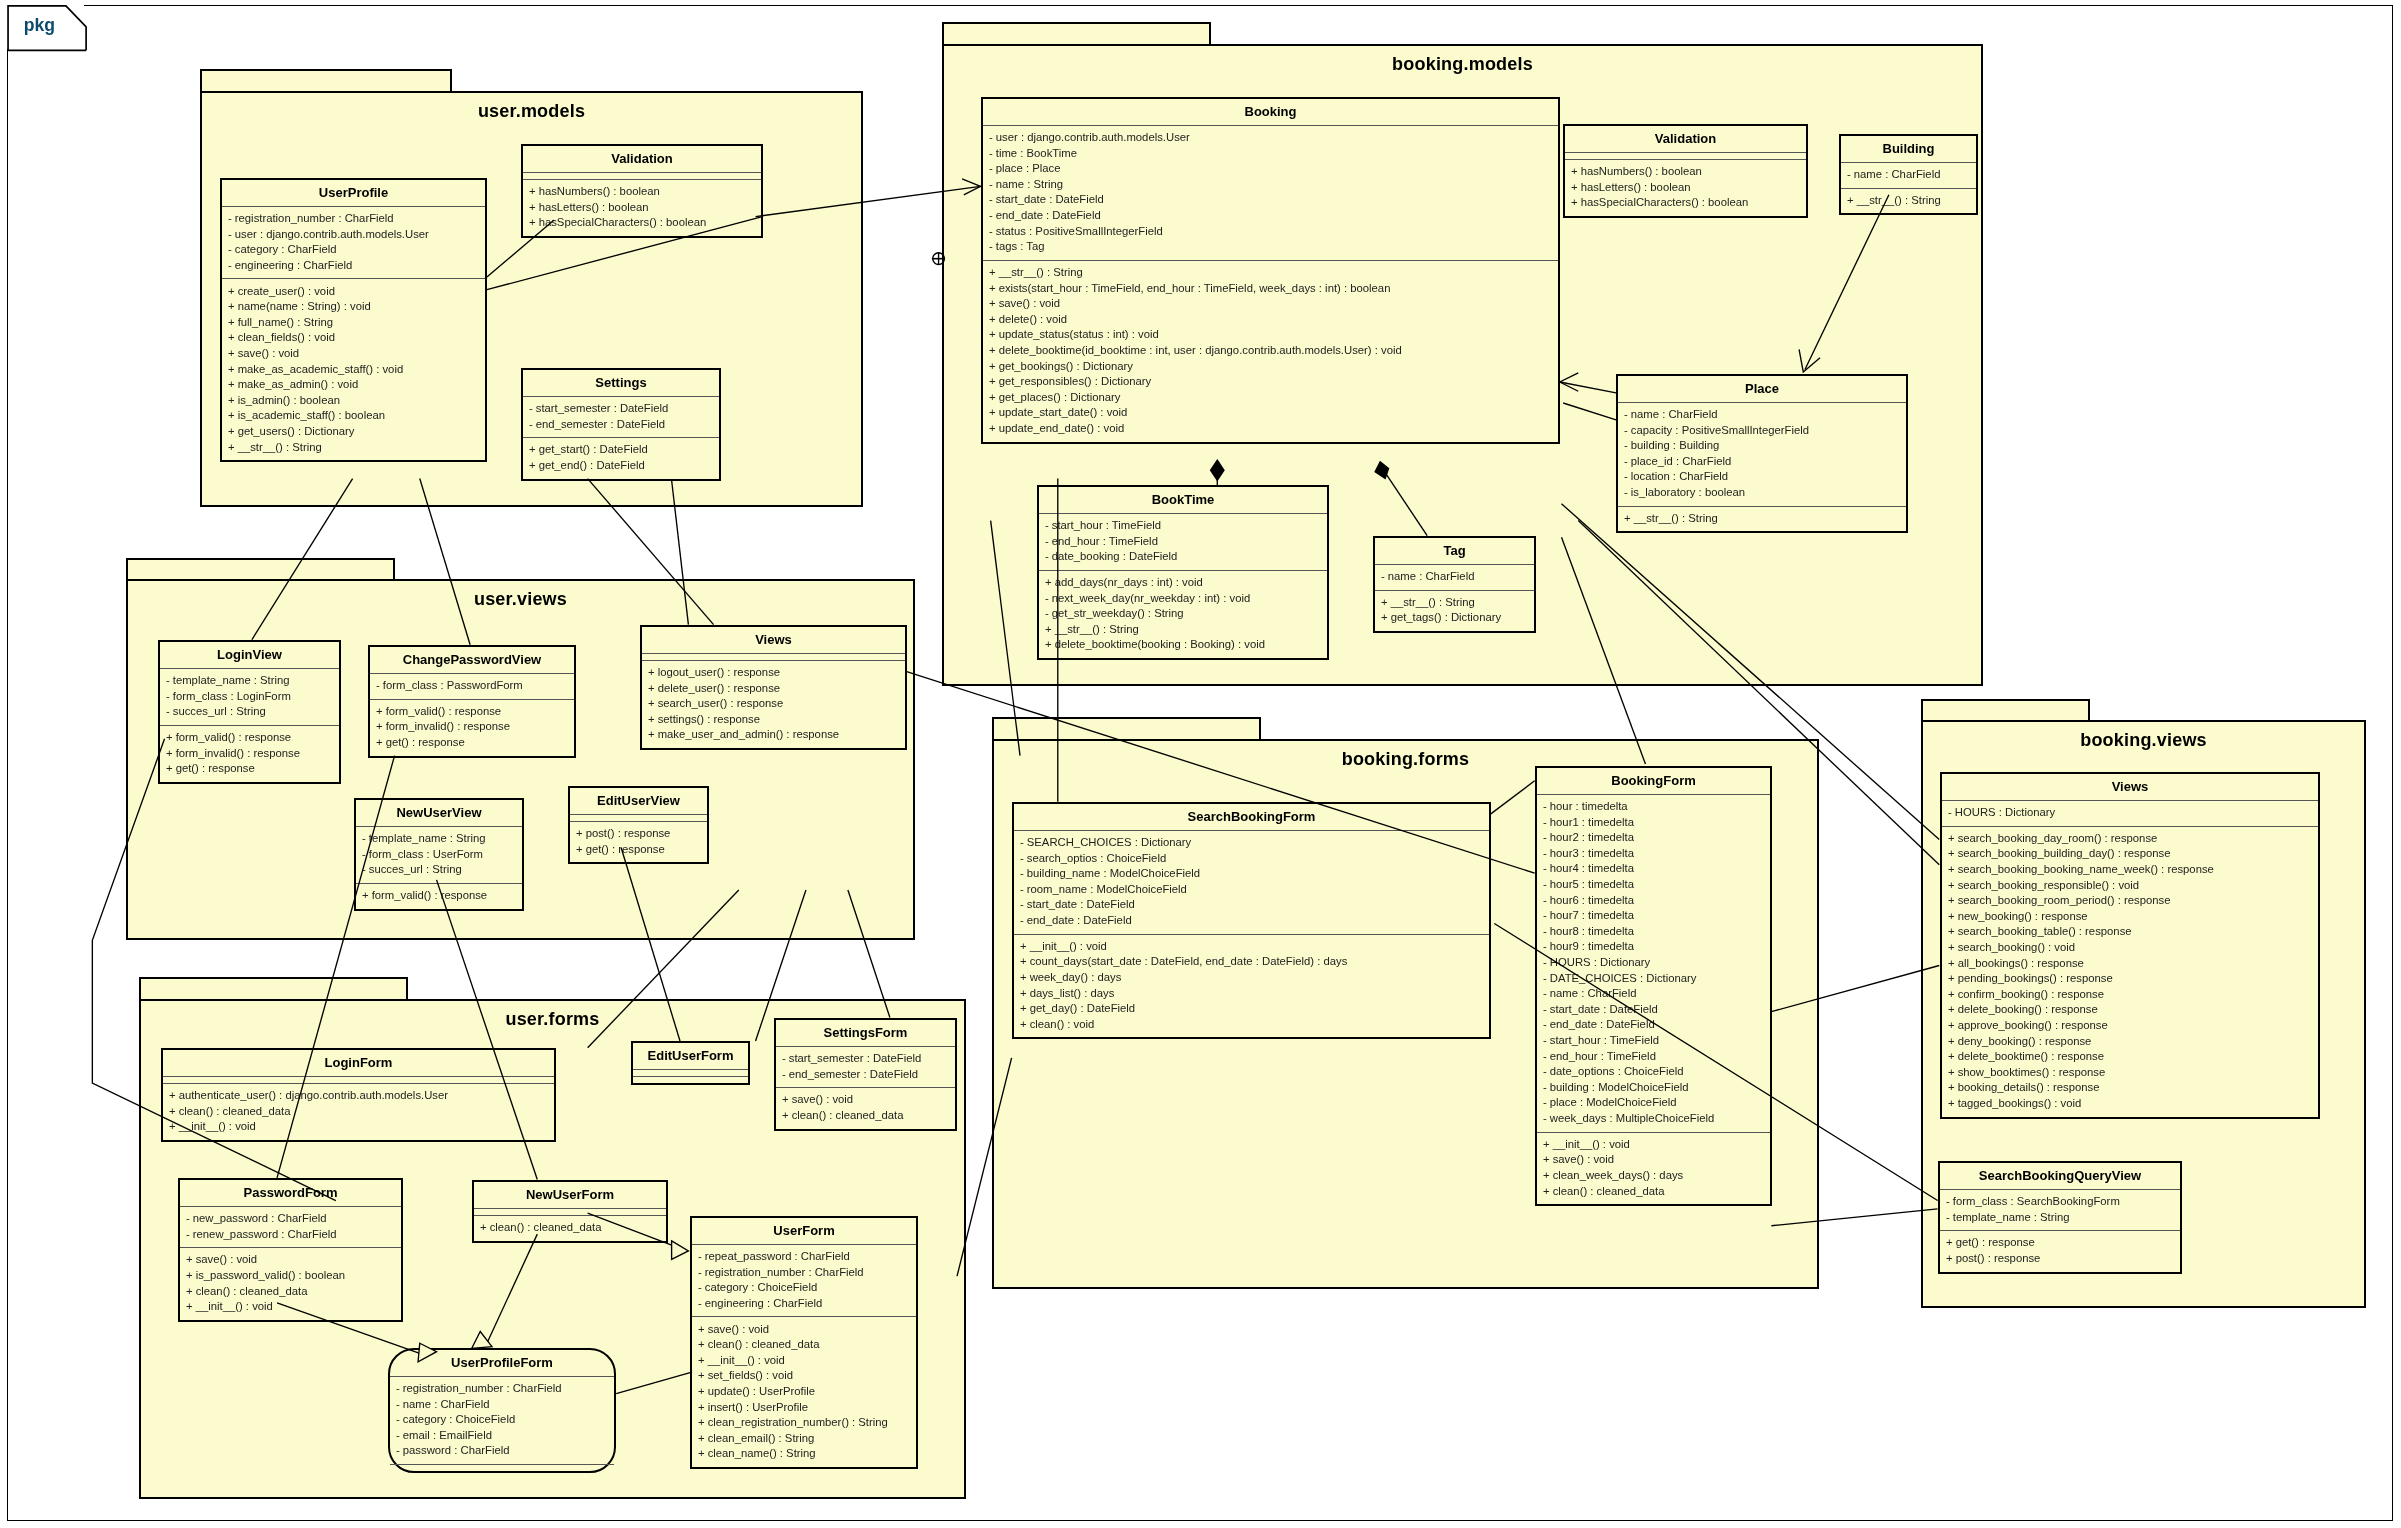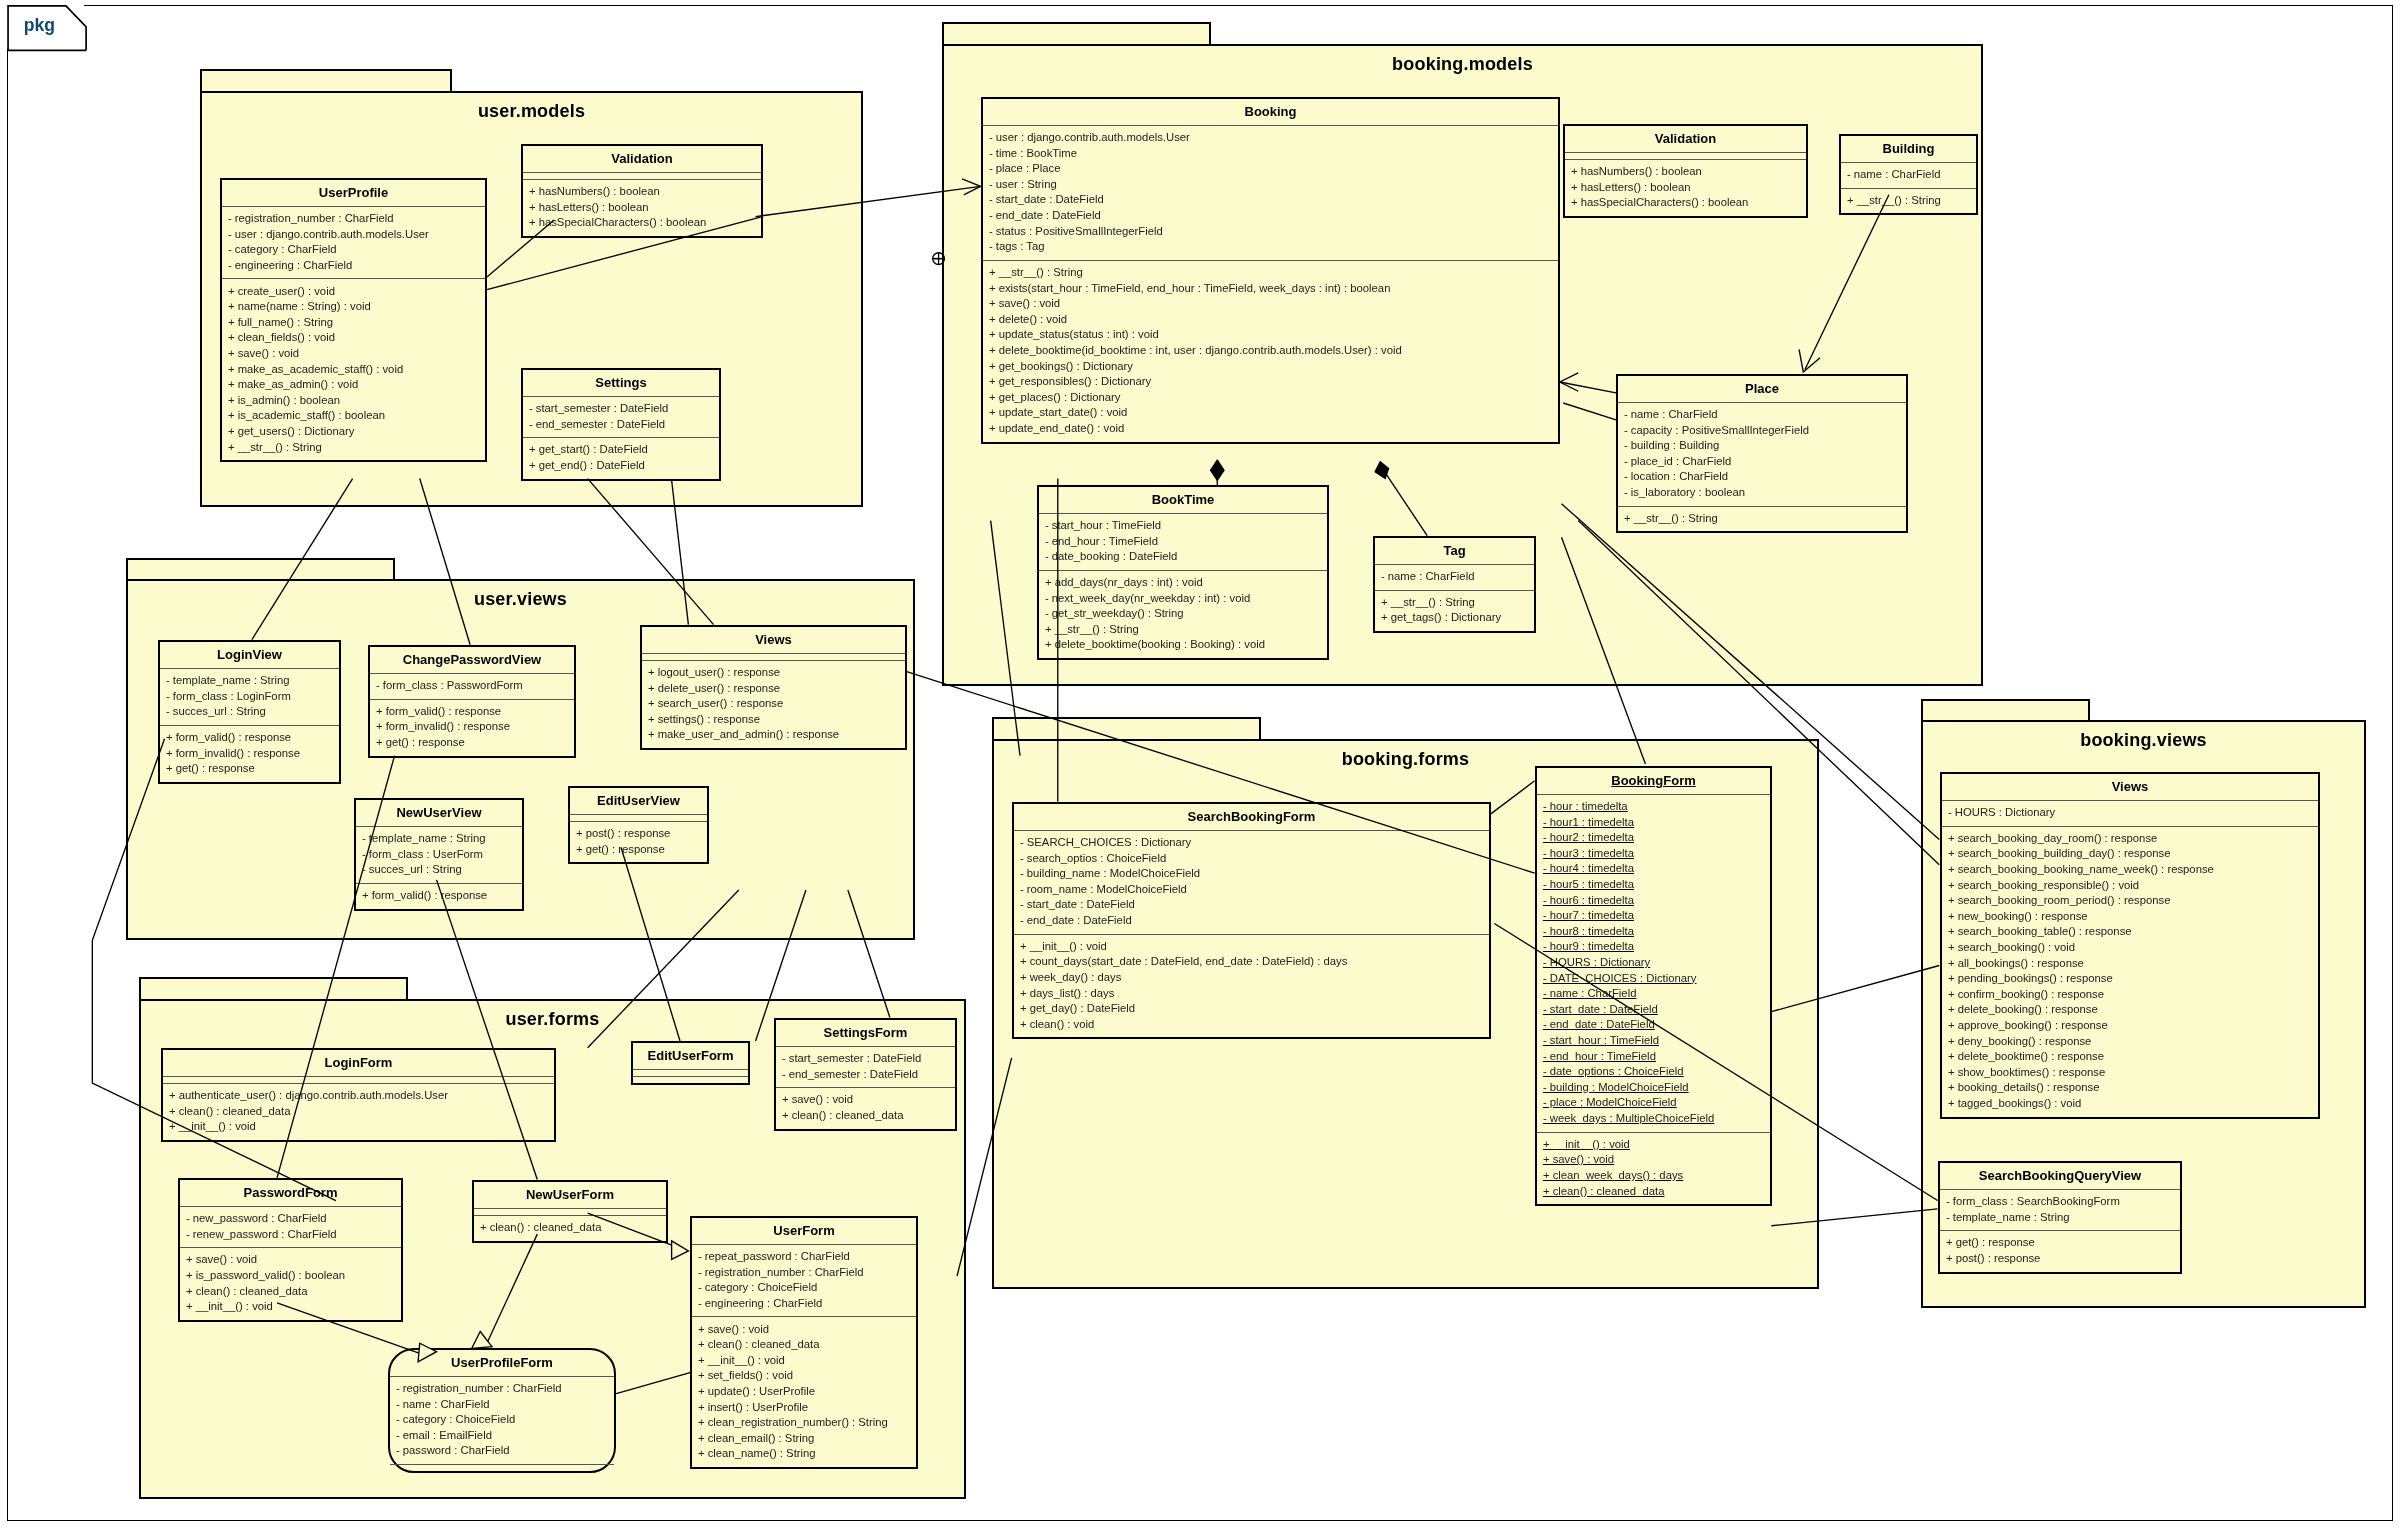--- a/index.html
+++ b/index.html
@@ -122,21 +122,21 @@
           <div class="cls-row">+ get_end() : DateField</div>
         </div>
       </div>
       <div class="cls" style="left: 981px; top: 97px; width: 579px;">
         <div class="cls-name">Booking</div>
         <div class="cls-sep"></div>
         <div class="cls-sec">
           <div class="cls-row">- user : django.contrib.auth.models.User</div>
           <div class="cls-row">- time : BookTime</div>
           <div class="cls-row">- place : Place</div>
-          <div class="cls-row">- user : String</div>
+          <div class="cls-row">- name : String</div>
           <div class="cls-row">- start_date : DateField</div>
           <div class="cls-row">- end_date : DateField</div>
           <div class="cls-row">- status : PositiveSmallIntegerField</div>
           <div class="cls-row">- tags : Tag</div>
         </div>
         <div class="cls-sep"></div>
         <div class="cls-sec">
           <div class="cls-row">+ __str__() : String</div>
           <div class="cls-row">+ exists(start_hour : TimeField, end_hour : TimeField, week_days : int) : boolean</div>
           <div class="cls-row">+ save() : void</div>
@@ -385,21 +385,21 @@
         <div class="cls-sep"></div>
         <div class="cls-sec">
           <div class="cls-row">+ __init__() : void</div>
           <div class="cls-row">+ count_days(start_date : DateField, end_date : DateField) : days</div>
           <div class="cls-row">+ week_day() : days</div>
           <div class="cls-row">+ days_list() : days</div>
           <div class="cls-row">+ get_day() : DateField</div>
           <div class="cls-row">+ clean() : void</div>
         </div>
       </div>
-      <div class="cls" style="left: 1535px; top: 766px; width: 237px; text-decoration: underline;">
+      <div class="cls" style="left: 1535px; top: 766px; width: 237px;">
         <div class="cls-name">BookingForm</div>
         <div class="cls-sep"></div>
         <div class="cls-sec">
           <div class="cls-row">- hour : timedelta</div>
           <div class="cls-row">- hour1 : timedelta</div>
           <div class="cls-row">- hour2 : timedelta</div>
           <div class="cls-row">- hour3 : timedelta</div>
           <div class="cls-row">- hour4 : timedelta</div>
           <div class="cls-row">- hour5 : timedelta</div>
           <div class="cls-row">- hour6 : timedelta</div>

